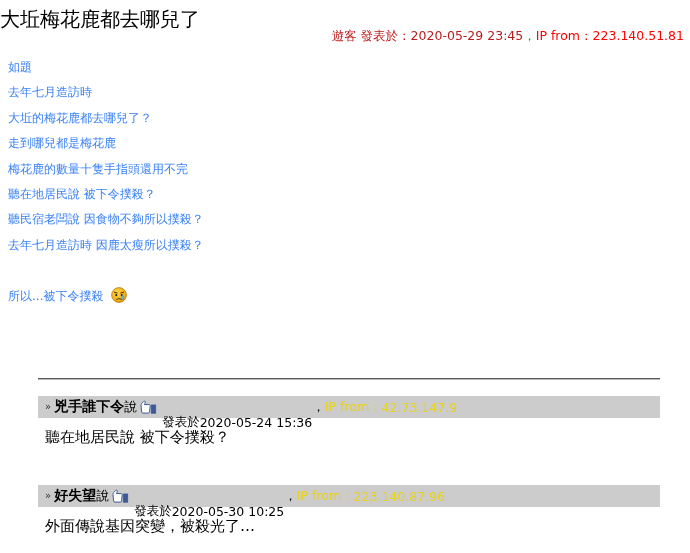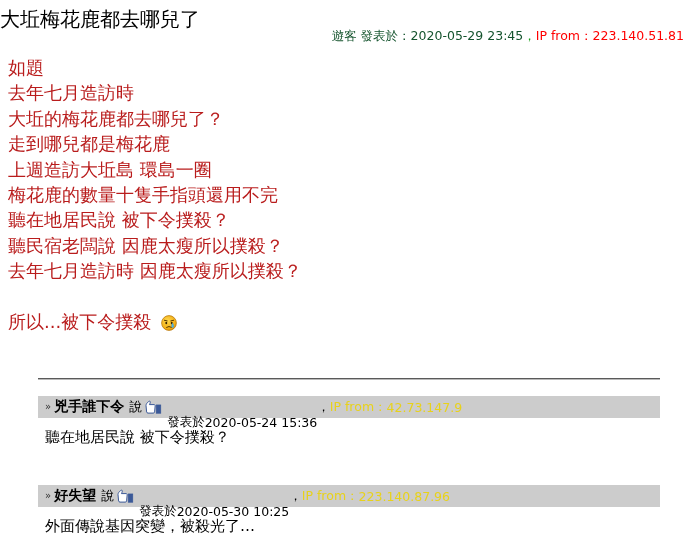--- a/index.html
+++ b/index.html
@@ -31,33 +31,33 @@
     white-space: nowrap;
   }
   .post-meta {
     position: absolute;
     right: 6px;
     top: 29px;
     font-size: 12.5px;
     white-space: nowrap;
     line-height: 14px;
   }
-  .meta-green { color: #14532d; }
+  .meta-green { color: #b91c1c; }
   .meta-red   { color: #ff0000; }
   .meta-sep   { color: #16a016; }
 
   
   .post-body {
     position: absolute;
     left: 8px;
     top: 55px;
     width: 660px;
-    font-size: 18px;
+    font-size: 12px;
     line-height: 25.4px;
-    color: #b91c1c;
+    color: #3b82f6;
   }
   .post-body .line {
     white-space: nowrap;
     height: 25.4px;
   }
   .post-body .line.blank { height: 25.4px; }
 
   .emoji {
     display: inline-block;
     vertical-align: -3px;
@@ -103,21 +103,20 @@
   .bullet {
     color: #333333;
     font-size: 10px;
     margin-right: 3px;
     line-height: 1;
   }
   .cm-author {
     font-weight: bold;
     font-size: 14px;
     color: #000000;
-    margin-right: 5px;
   }
   .cm-say {
     font-size: 13px;
     color: #000000;
     margin-right: 3px;
   }
   .thumb-icon {
     width: 17px;
     height: 15px;
     margin-right: 5px;
@@ -149,24 +148,23 @@
   <div class="post-meta">
     <span class="meta-green">遊客 發表於：</span><span class="meta-green">2020-05-29 23:45</span><span class="meta-sep">，</span><span class="meta-red">IP from：</span><span class="meta-red">223.140.51.81</span>
   </div>
 </div>
 
 <div class="post-body">
   <div class="line">如題</div>
   <div class="line">去年七月造訪時</div>
   <div class="line">大坵的梅花鹿都去哪兒了？</div>
   <div class="line">走到哪兒都是梅花鹿</div>
-  <div class="line">上週造訪大坵島 環島一圈</div>
   <div class="line">梅花鹿的數量十隻手指頭還用不完</div>
   <div class="line">聽在地居民說 被下令撲殺？</div>
-  <div class="line">聽民宿老闆說 因鹿太瘦所以撲殺？</div>
+  <div class="line">聽民宿老闆說 因食物不夠所以撲殺？</div>
   <div class="line">去年七月造訪時 因鹿太瘦所以撲殺？</div>
   <div class="line blank">&nbsp;</div>
   <div class="line">
     <span>所以...被下令撲殺</span>
     <span class="emoji">
       <svg viewBox="0 0 16 16" width="16" height="16" xmlns="http://www.w3.org/2000/svg">
         <defs>
           <radialGradient id="faceg" cx="40%" cy="35%" r="75%">
             <stop offset="0%" stop-color="#ffd84d"></stop>
             <stop offset="70%" stop-color="#f2ae16"></stop>

